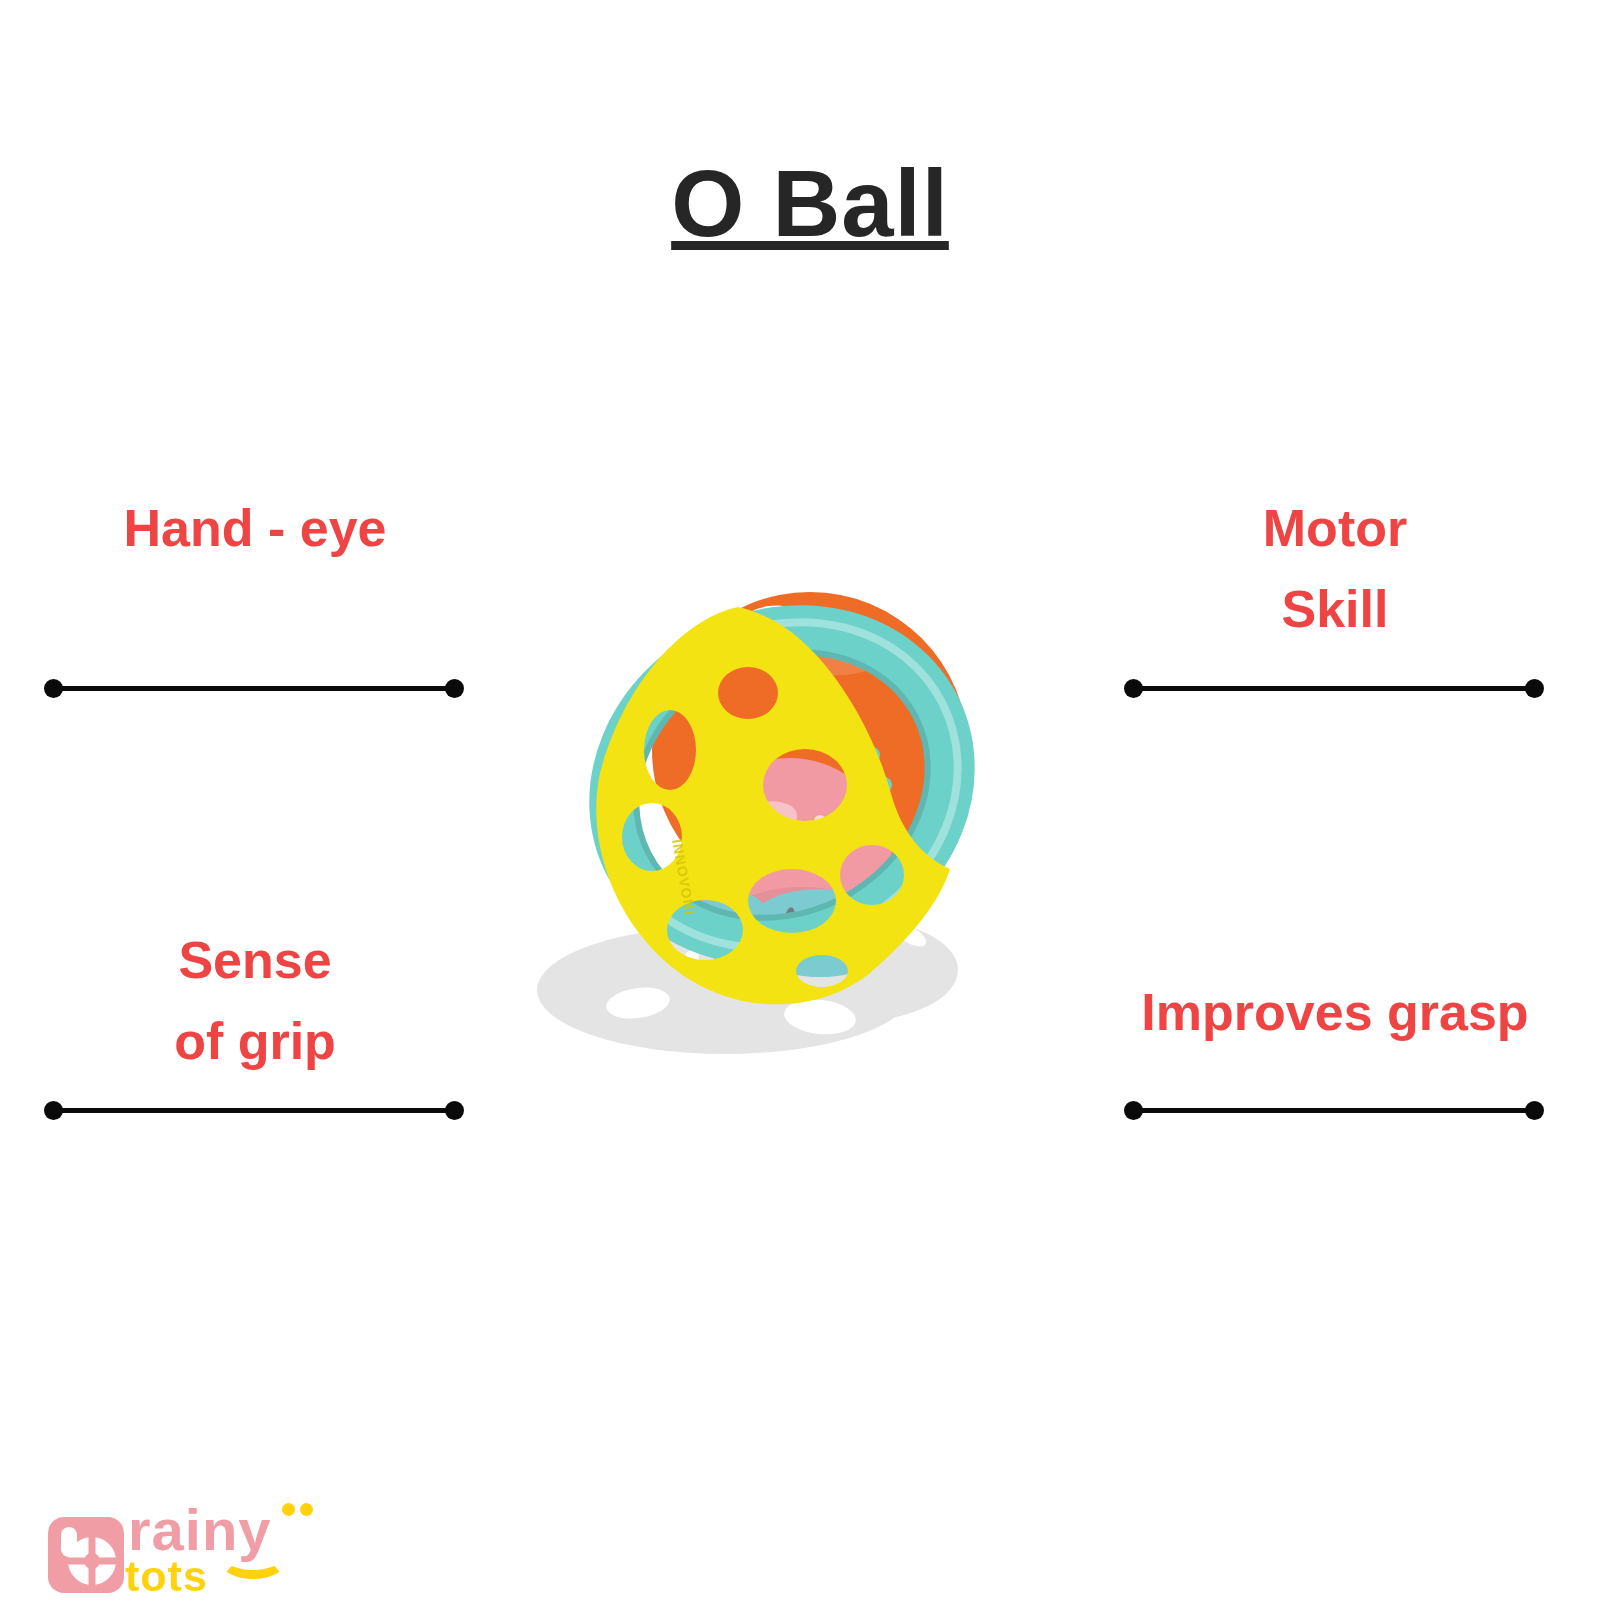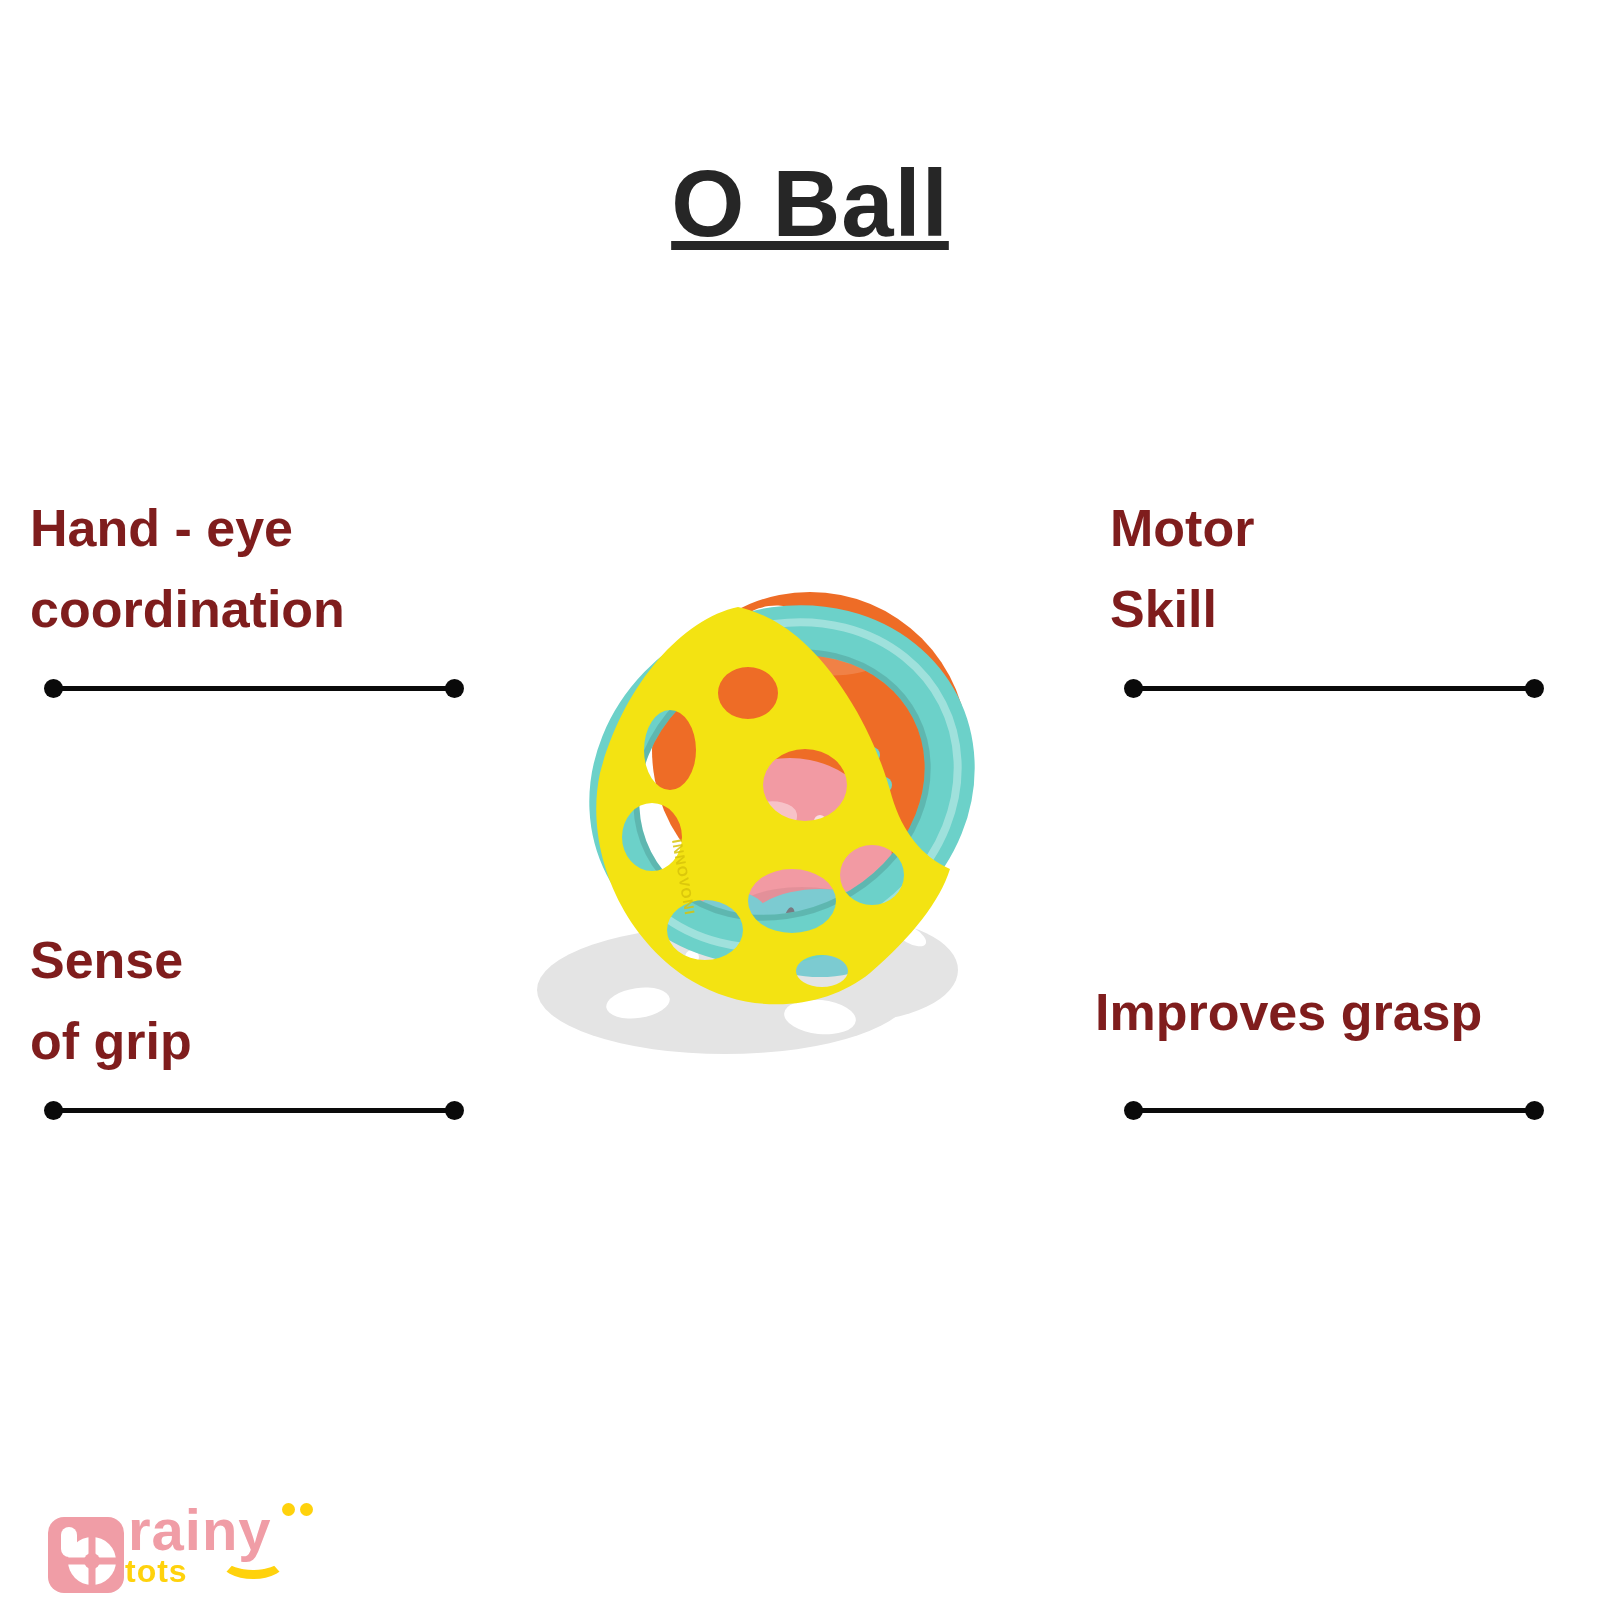--- a/index.html
+++ b/index.html
@@ -19,21 +19,21 @@
   .canvas{
     position:relative;width:1620px;height:1620px;background:#ffffff;overflow:hidden;
     font-family:"Liberation Sans","DejaVu Sans",sans-serif;
   }
   .title{
     position:absolute;top:152px;left:0;width:100%;margin:0;
     text-align:center;font-size:94px;font-weight:800;color:#262626;
     letter-spacing:1px;line-height:1.1;text-decoration:underline;
   }
   .feature{
-    position:absolute;color:#7f1d1d;
+    position:absolute;text-align:center;color:#ef4444;
     font-size:52px;font-weight:700;line-height:1.56;
   }
   .feature .fline{white-space:nowrap;}
   .f-tl{left:30px;top:488px;width:450px;}
   .f-tr{left:1110px;top:488px;width:450px;}
   .f-bl{left:30px;top:920px;width:450px;}
   .f-br{left:1095px;top:972px;width:480px;}
   .connector{position:absolute;height:5px;background:var(--line-black);}
   .c-tl{left:48px;top:686px;width:412px;}
   .c-tr{left:1128px;top:686px;width:412px;}
@@ -68,39 +68,38 @@
   .badge-glyph{fill:#ffffff;}
   .badge-cut{fill:var(--logo-pink);}
   .brand-main{
     position:absolute;left:84px;top:6px;font-size:58px;font-weight:800;
     color:var(--logo-pink);letter-spacing:1px;line-height:1;
   }
   .umlaut{position:absolute;width:13px;height:13px;border-radius:50%;background:var(--logo-yellow);top:8px;}
   .u1{left:238px;}
   .u2{left:256px;}
   .brand-sub{
-    position:absolute;left:81px;top:60px;font-size:32px;font-weight:800;
+    position:absolute;left:81px;top:60px;font-size:43px;font-weight:800;
     color:var(--logo-yellow);letter-spacing:1px;line-height:1;
   }
   .smile{
     position:absolute;left:176px;top:48px;width:66px;height:36px;
     border:8px solid transparent;border-bottom:9px solid var(--logo-yellow);
     border-radius:50%;box-sizing:border-box;
   }
 </style>
 </head>
 <body>
 
 <div class="canvas">
 
   <h1 class="title">O Ball</h1>
 
   <section class="feature f-tl">
     <div class="fline">Hand - eye</div>
-    <div class="fline">coordination</div>
   </section>
   <div class="connector c-tl">
     <span class="dot dl"></span>
     <span class="dot dr"></span>
   </div>
 
   <section class="feature f-tr">
     <div class="fline">Motor</div>
     <div class="fline">Skill</div>
   </section>

